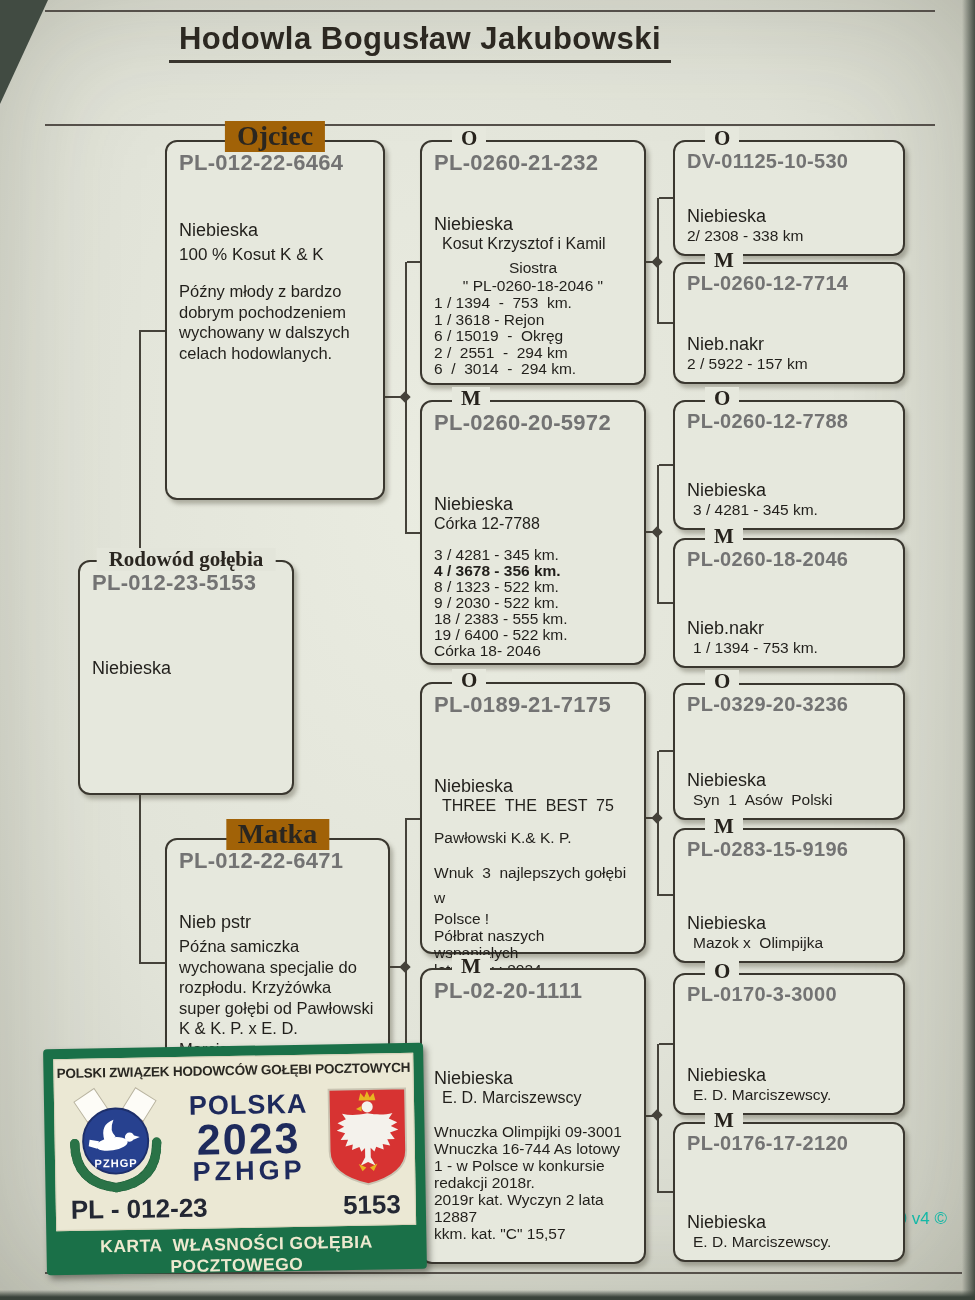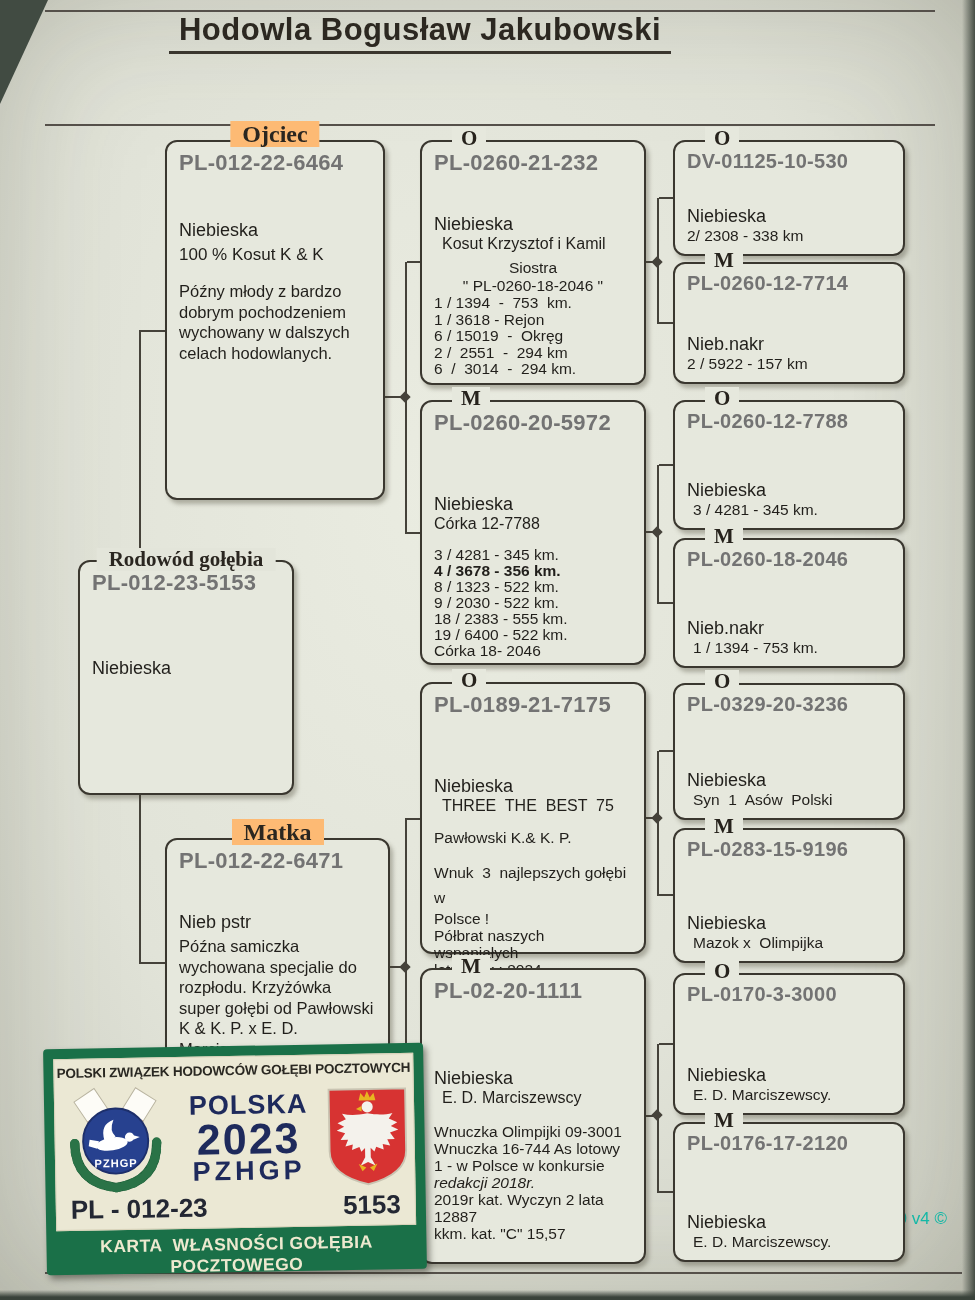--- a/index.html
+++ b/index.html
@@ -17,33 +17,33 @@
   .edge-topleft{position:absolute;left:0;top:0;width:48px;height:104px;
     background:#414b42;clip-path:polygon(0 0,100% 0,0 100%);z-index:9;}
   .edge-right{position:absolute;right:0;top:0;bottom:0;width:13px;z-index:9;
     background:linear-gradient(to right,rgba(50,58,50,0),rgba(50,58,50,.85));}
   .edge-bottom{position:absolute;left:0;right:0;bottom:0;height:10px;z-index:9;
     background:linear-gradient(to bottom,rgba(50,58,50,0),#39423a 70%);}
   .hline{position:absolute;height:2px;background:#55504a;z-index:1;}
   #title-wrap{position:absolute;left:110px;top:12px;width:620px;text-align:center;z-index:2;}
   #page-title{
     display:inline-block;font-size:31px;font-weight:bold;color:#2c2821;
-    letter-spacing:.5px;border-bottom:3px solid #3a362e;padding:0 10px 3px 10px;
+    letter-spacing:.5px;border-bottom:3px solid #3a362e;padding:9px 10px 3px 10px;
   }
   
   .box{
     position:absolute;box-sizing:border-box;
     background:#e6e8dd;border:2px solid #3a372f;border-radius:12px;
     box-shadow:3px 4px 4px rgba(70,65,50,.35);
     padding:8px 12px;z-index:3;
   }
   .hdr{
     position:absolute;top:-21px;left:50%;transform:translateX(-50%);
     font-family:"Liberation Serif","DejaVu Serif",serif;font-weight:bold;
-    font-size:24px;color:#2a2620;background:#fdba74;padding:0 12px;white-space:nowrap;line-height:1.1;
+    font-size:28px;color:#2a2620;background:#a16207;padding:0 12px;white-space:nowrap;line-height:1.1;
   }
   .hdr.small{font-size:21px;top:-14px;}
   .sexlbl{
     position:absolute;top:-15px;left:30px;
     font-family:"Liberation Serif","DejaVu Serif",serif;font-weight:bold;
     font-size:21px;color:#26221c;background:#e6e8dd;padding:0 9px;line-height:1.05;
   }
   .ring{font-weight:bold;font-size:22px;letter-spacing:.3px;color:#737373;white-space:nowrap;}
   .g3 .ring{font-size:20px;}
   .colorline{font-size:18px;}
@@ -202,21 +202,21 @@
 
 <div class="box" style="left:420px;top:968px;width:226px;height:296px;">
   <span class="sexlbl">M</span>
   <div class="ring">PL-02-20-1111</div>
   <div class="colorline" style="margin-top:64px;">Niebieska</div>
   <div class="sub">E. D. Marciszewscy</div>
   <div style="height:16px;"></div>
   <div class="res" style="line-height:17px;">Wnuczka Olimpijki 09-3001</div>
   <div class="res" style="line-height:17px;">Wnuczka 16-744 As lotowy</div>
   <div class="res" style="line-height:17px;">1 - w Polsce w konkursie</div>
-  <div class="res" style="line-height:17px;font-style:italic;">redakcji 2018r.</div>
+  <div class="res" style="line-height:17px;">redakcji 2018r.</div>
   <div class="res" style="line-height:17px;">2019r kat. Wyczyn 2 lata</div>
   <div class="res" style="line-height:17px;">12887</div>
   <div class="res" style="line-height:17px;">kkm. kat. "C" 15,57</div>
 </div>
 
 <div class="box g3" style="left:673px;top:140px;width:232px;height:116px;">
   <span class="sexlbl">O</span>
   <div class="ring">DV-01125-10-530</div>
   <div class="bottomgrp">
     <div class="colorline">Niebieska</div>

